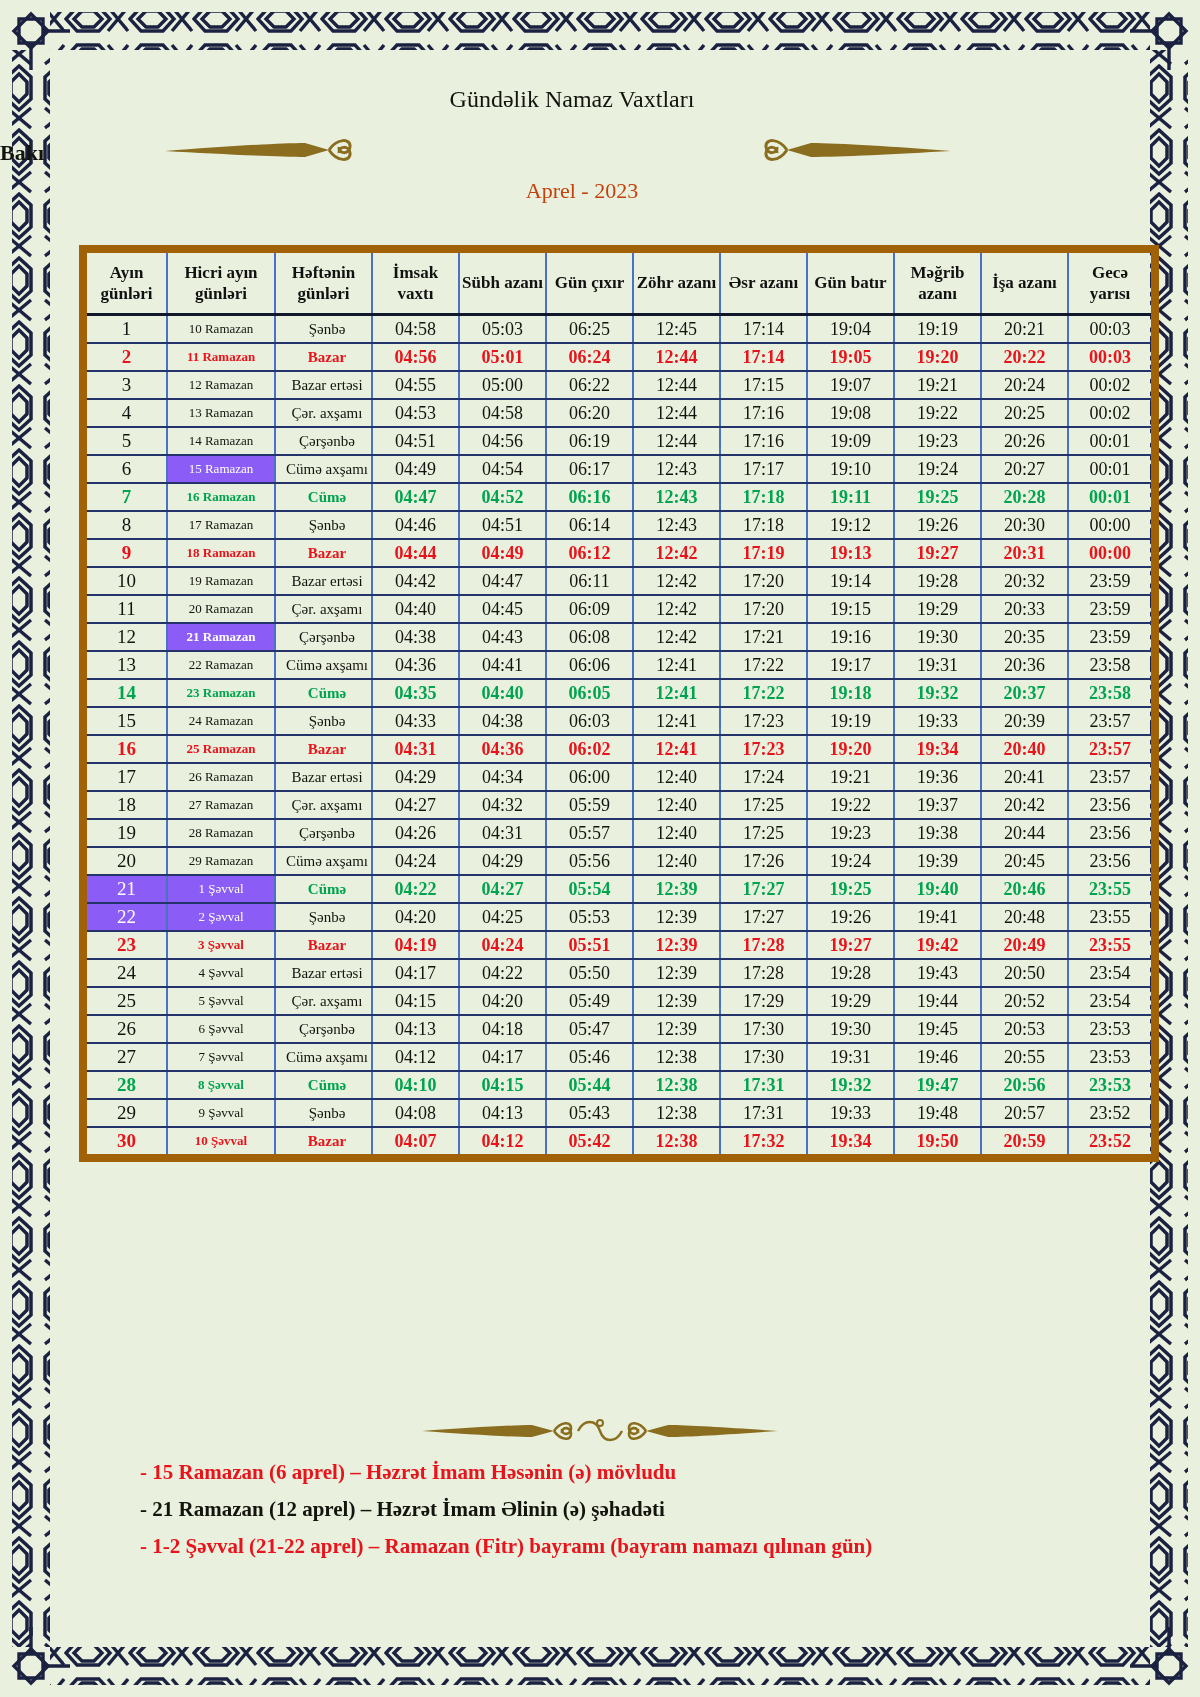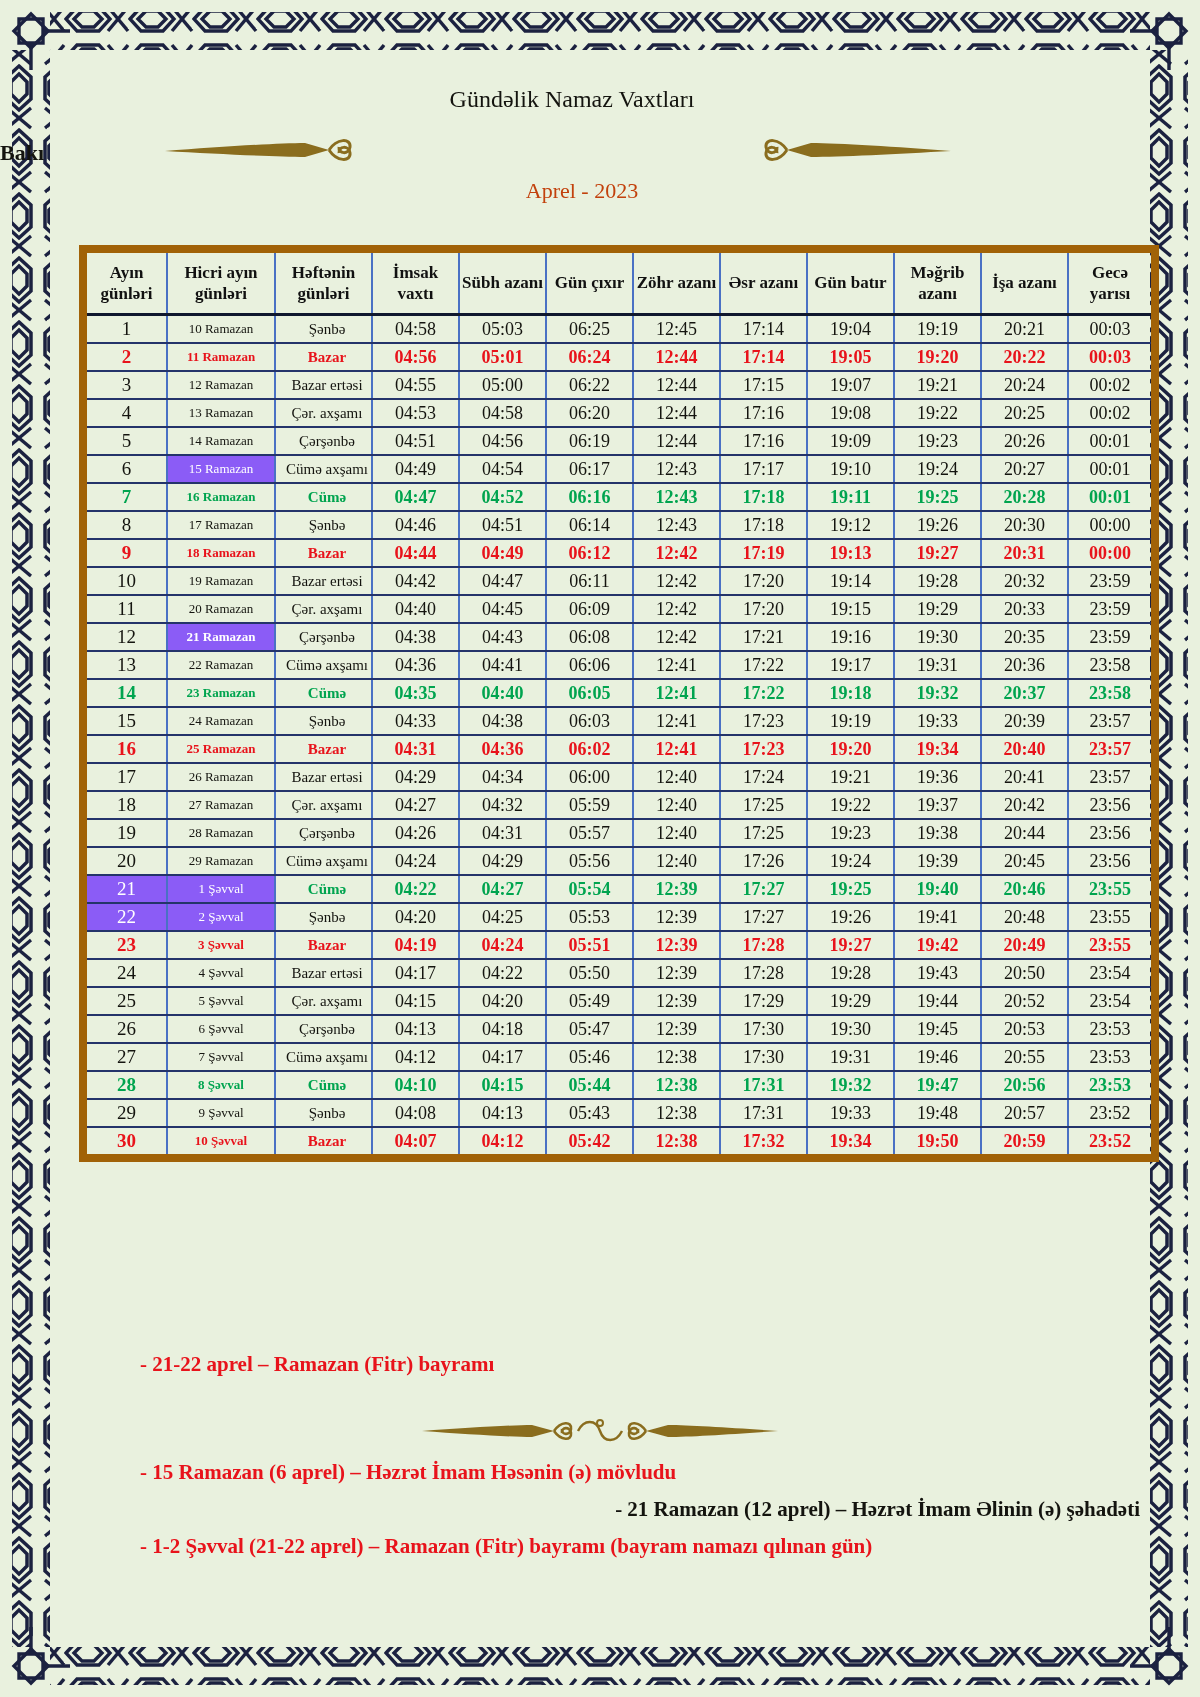--- a/index.html
+++ b/index.html
@@ -63,21 +63,21 @@
   .prayer tr td.hl-black{background:#8b5cf6;color:#ffffff;font-weight:bold;}
 
   .note{
     position:absolute;left:140px;width:1000px;
     font-size:21px;font-weight:bold;line-height:1.2;
   }
   .note-red{color:#e8131b;}
   .note-black{color:#14140f;}
   .note-top{top:1352px;}
   .note-b0{top:1460px;}
-  .note-b1{top:1497px;text-align:right;}
+  .note-b1{top:1497px;}
   .note-b2{top:1534px;}
 </style>
 </head>
 <body>
 
 <div class="page">
 
   <svg class="frame-svg" width="1200" height="1697" viewBox="0 0 1200 1697" aria-hidden="true">
     <defs>
       <pattern id="knotH" width="64" height="38" patternUnits="userSpaceOnUse">
@@ -599,21 +599,20 @@
           <td class="time">12:38</td>
           <td class="time">17:32</td>
           <td class="time">19:34</td>
           <td class="time">19:50</td>
           <td class="time">20:59</td>
           <td class="time">23:52</td>
         </tr>
       </tbody>
   </table>
 
-  <div class="note note-top note-red">- 21-22 aprel – Ramazan (Fitr) bayramı</div>
 
   <svg class="ornament orn-divider" width="360" height="36" viewBox="0 0 360 36" aria-hidden="true">
     <path d="M2,18 C45,15 90,12 112,12 L134,18 L112,24 C90,24 45,21 2,18 Z" fill="#8a6d1e"></path>
     <path d="M134,18 c7,-10 18,-10 17,-2 c-1,7 -10,6 -9,0" fill="none" stroke="#8a6d1e" stroke-width="2.6"></path>
     <path d="M134,18 c7,10 18,10 17,2 c-1,-7 -10,-6 -9,0" fill="none" stroke="#8a6d1e" stroke-width="2.6"></path>
     <g transform="translate(360,0) scale(-1,1)">
       <path d="M2,18 C45,15 90,12 112,12 L134,18 L112,24 C90,24 45,21 2,18 Z" fill="#8a6d1e"></path>
       <path d="M134,18 c7,-10 18,-10 17,-2 c-1,7 -10,6 -9,0" fill="none" stroke="#8a6d1e" stroke-width="2.6"></path>
       <path d="M134,18 c7,10 18,10 17,2 c-1,-7 -10,-6 -9,0" fill="none" stroke="#8a6d1e" stroke-width="2.6"></path>
     </g>

